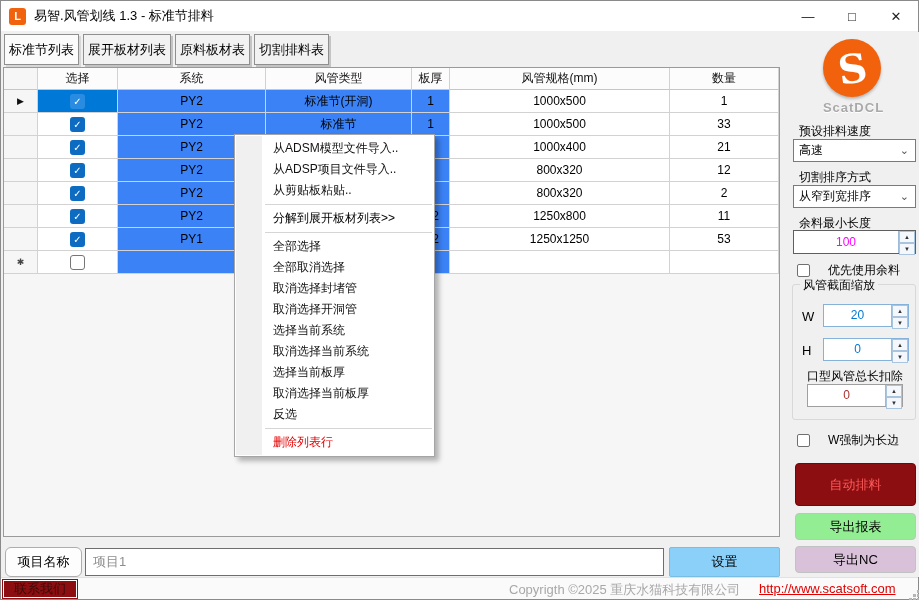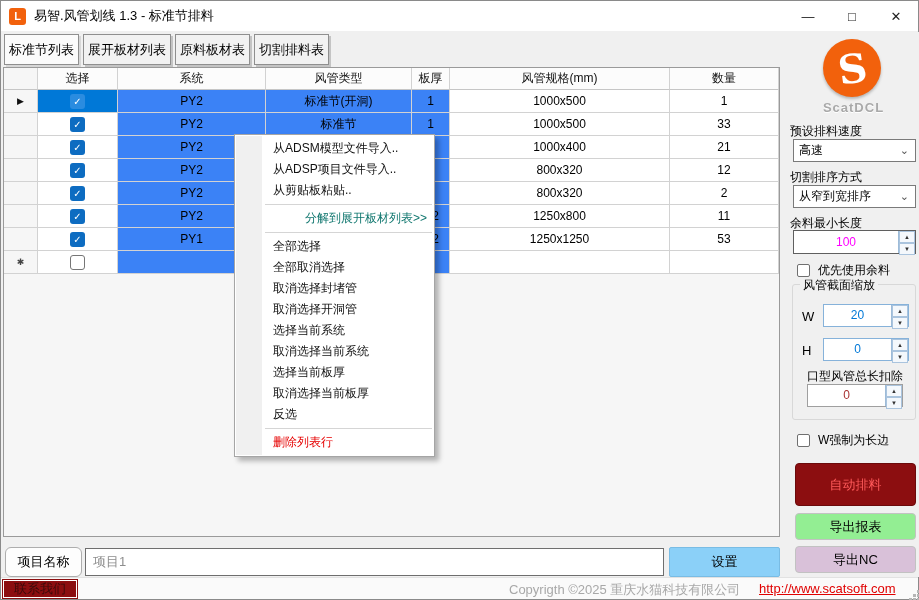--- a/index.html
+++ b/index.html
@@ -31,40 +31,40 @@
   .row-arrow { font-size:9px; color:#111; }
   .new-star { font-size:9px; color:#444; }
   .cb { width:15px; height:15px; border-radius:3px; background:#0d6cc1; color:#fff; font-size:10px; line-height:15px; text-align:center; }
   .cb.un { background:#fff; border:1px solid #767676; }
   .cb.on-sel { background:#2a8ce0; }
 
   
   .menu { position:absolute; top:133px; left:233px; width:201px; background:#fff; border:1px solid #a5a5a5; box-shadow:4px 4px 5px rgba(0,0,0,0.28); padding:3px 0; z-index:50; }
   .menu-gutter { position:absolute; left:1px; top:1px; bottom:1px; width:26px; background:#f0f0f0; }
   .menu-item { position:relative; height:21px; line-height:21px; padding-left:38px; font-size:12px; color:#111; white-space:nowrap; }
-  .menu-item.magenta { color:#0f766e;margin-left:32px; }
+  .menu-item.magenta { color:#000000; }
   .menu-item.red { color:#e60000; }
   .menu-sep { height:1px; background:#d5d5d5; margin:3px 2px 3px 30px; }
 
   
   .panel { position:absolute; top:31px; left:786px; width:133px; bottom:22px; background:#f0f0f0; }
   .logo { position:absolute; top:7px; left:36px; width:58px; height:58px; border-radius:50%; background:#f2610c; box-shadow:0 2px 3px rgba(0,0,0,0.25); display:flex; align-items:center; justify-content:center; }
   .logo span { color:#fff; font-size:40px; font-weight:bold; transform:rotate(-8deg); font-family:"DejaVu Serif",serif; }
   .logo-text { position:absolute; top:68px; left:0; width:133px; text-align:center; font-size:13px; font-weight:bold; letter-spacing:1px; color:#a9a9a9; text-shadow:0 1px 0 #fff; }
-  .p-label { position:absolute; left:3px; font-size:12px; color:#000; }
+  .p-label { position:absolute; left:12px; font-size:12px; color:#000; }
   .combo { position:absolute; left:6px; width:123px; height:23px; background:#fff; border:1px solid #7a7a7a; font-size:12px; line-height:21px; padding-left:5px; }
   .combo .chev { position:absolute; right:6px; top:0; color:#555; font-size:11px; }
   .spinbox { position:absolute; background:#fff; border:1px solid #5f5f5f; display:flex; }
   .spin-val { flex:1; text-align:center; font-size:12px; line-height:21px; }
   .spin-btns { width:17px; border-left:1px solid #9dbbd8; display:flex; flex-direction:column; }
   .spin-btns div { flex:1; font-size:6px; color:#333; text-align:center; line-height:10px; background:#f4f8fc; border:1px solid #aac4de; }
   .v-magenta { color:#ff00ff; }
   .v-blue { color:#0078d7; }
   .v-darkred { color:#a83232; }
-  .chk { position:absolute; display:flex; align-items:center; gap:8px; font-size:12px; }
+  .chk { position:absolute; display:flex; align-items:center; gap:18px; font-size:12px; }
   .chk .box { width:13px; height:13px; background:#fff; border:1px solid #707070; border-radius:2px; }
   .groupbox { position:absolute; top:252px; left:5px; width:124px; height:136px; border:1px solid #d8d8d8; border-radius:3px; }
   .groupbox .gb-label { position:absolute; top:-8px; left:7px; background:#f0f0f0; font-size:12px; padding:0 3px; }
   .wh-label { position:absolute; left:9px; font-size:13px; }
   .btn { position:absolute; left:8px; width:121px; text-align:center; border-radius:4px; font-size:13px; display:flex; align-items:center; justify-content:center; font-family:inherit; }
   .btn-auto { top:431px; height:43px; background:#8c0e10; border:1px solid #6b0a0b; color:#ff5a5a; }
   .btn-report { top:481px; height:27px; background:#93ee93; border:1px solid #c2c2c2; color:#000; }
   .btn-nc { top:514px; height:27px; background:#d9c1d9; border:1px solid #c2c2c2; color:#000; }
 
   

